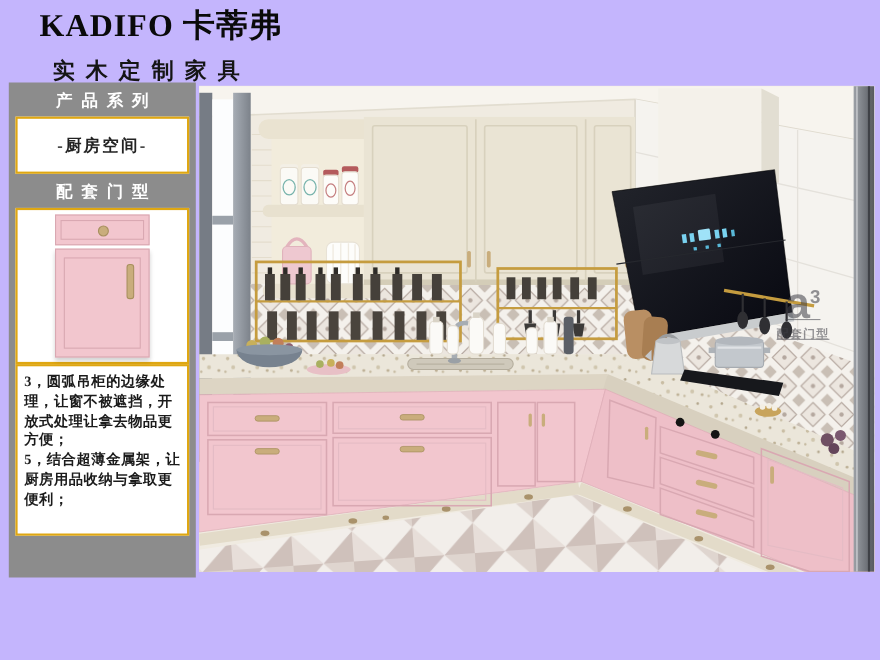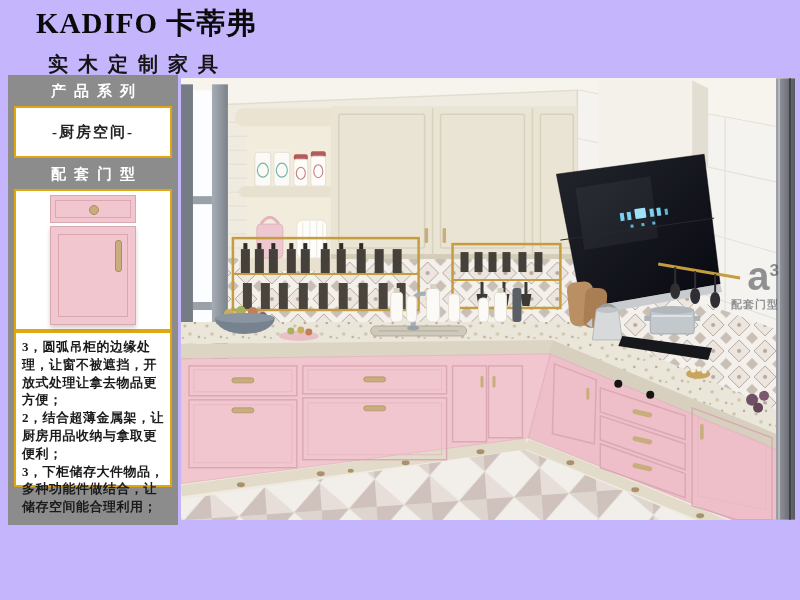--- a/index.html
+++ b/index.html
@@ -32,22 +32,22 @@
               border-radius:50%;background:var(--brass);border:1px solid #a8905f;}
   .door .panel{position:relative;height:97px;margin-top:3px;background:var(--cabinet-pink);
                border:1px solid var(--cabinet-pink-line);box-shadow:0 3px 4px rgba(0,0,0,.18);}
   .door .panel .inset{position:absolute;inset:7px;border:1px solid var(--cabinet-pink-line);}
   .door .handle{position:absolute;right:13px;top:13px;width:5px;height:30px;border-radius:3px;
                 background:var(--brass);border:1px solid #a8905f;}
   
   .photo{position:absolute;left:181px;top:78px;width:614px;height:442px;
          background:#efe9df;overflow:hidden;}
   .photo svg{display:block;}
-  .watermark{position:absolute;left:540px;top:178px;width:58px;text-align:right;
-             color:#3f3f47;opacity:.55;line-height:1;}
+  .watermark{position:absolute;left:520px;top:178px;width:58px;text-align:center;
+             color:#3f3f47;opacity:.55;line-height:1;text-decoration:underline;}
   .wm-a{font-size:40px;font-weight:bold;}
   .wm-a sup{font-size:17px;font-weight:bold;vertical-align:14px;}
   .wm-label{margin-top:3px;font-size:11px;font-weight:bold;letter-spacing:1px;}
 </style>
 </head>
 <body>
 
 <div class="page">
 
   <div class="brand">
@@ -68,22 +68,21 @@
           <span class="knob"></span>
         </div>
         <div class="panel">
           <span class="inset"></span>
           <span class="handle"></span>
         </div>
       </div>
     </div>
     <div class="gbox points-box">
       <p>3，圆弧吊柜的边缘处理，让窗不被遮挡，开放式处理让拿去物品更方便；</p>
-      <p>2，结合超薄金属架，让厨房用品收纳与拿取更便利；</p>
-      <p>3，下柜储存大件物品，多种功能件做结合，让储存空间能合理利用；</p>
+      <p>5，结合超薄金属架，让厨房用品收纳与拿取更便利；</p>
     </div>
   </aside>
 
   <div class="photo">
     <svg width="614" height="442" viewBox="0 0 615 442" xmlns="http://www.w3.org/2000/svg">
       <defs>
         <linearGradient id="hoodg" x1="0" y1="0" x2="1" y2="1">
           <stop offset="0" stop-color="#23252c"></stop>
             <stop offset="1" stop-color="#070810"></stop>
         </linearGradient>

